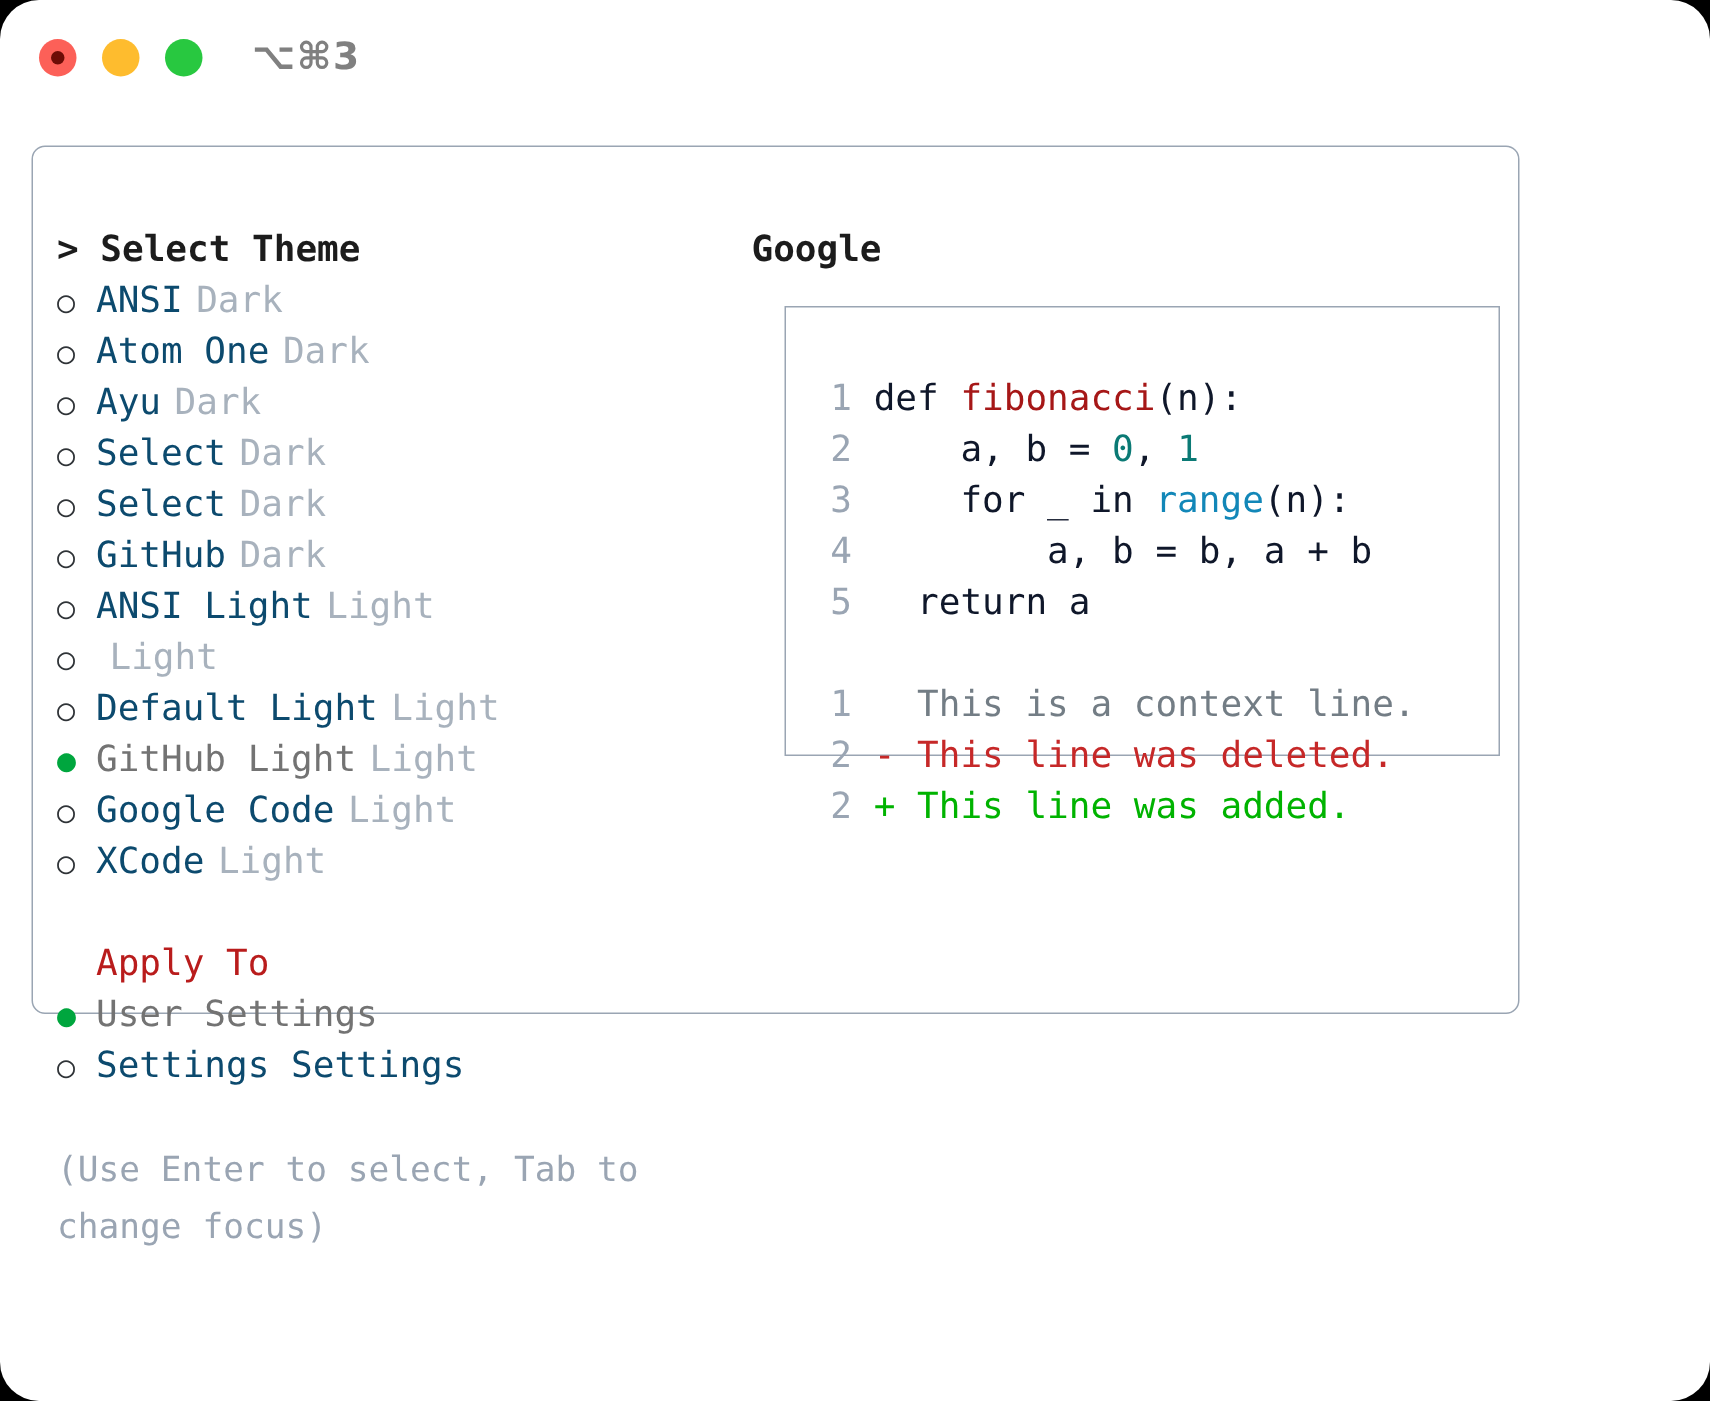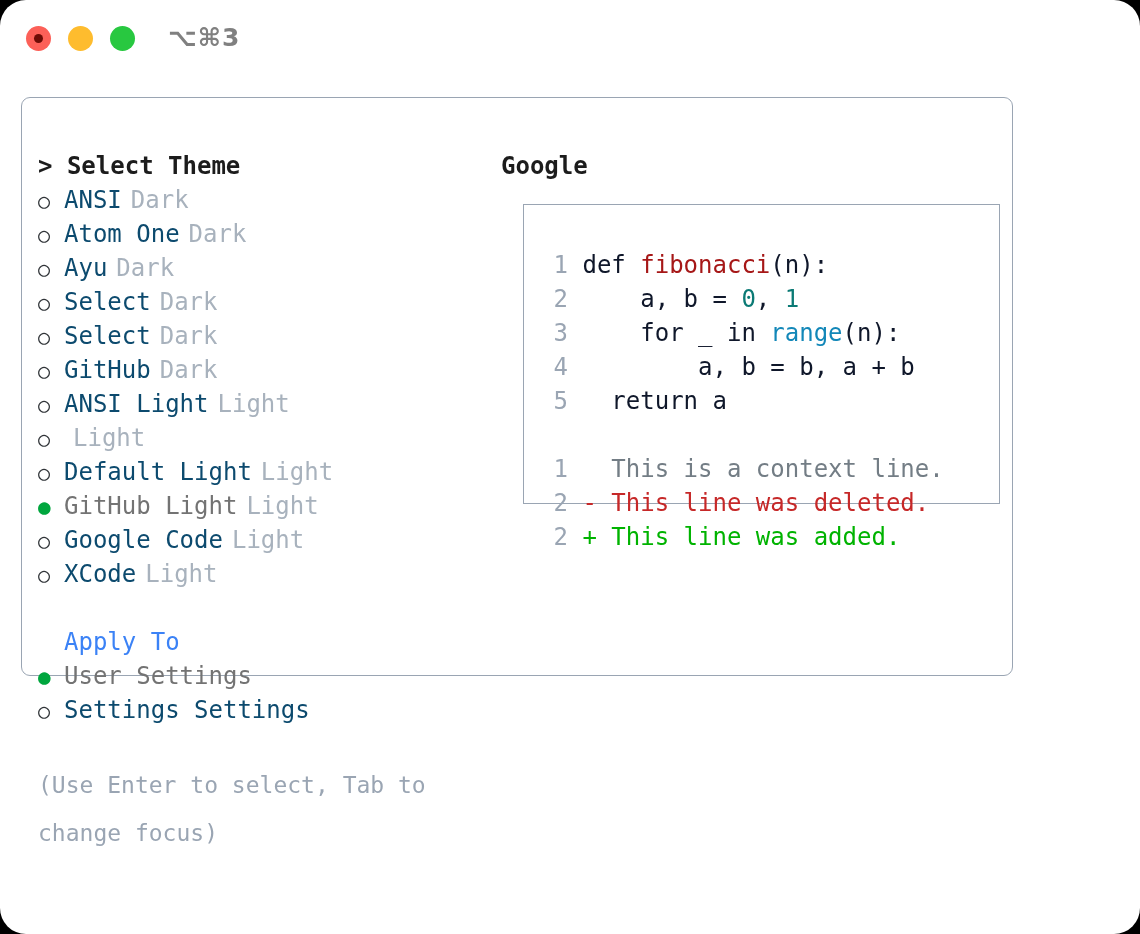--- a/index.html
+++ b/index.html
@@ -123,31 +123,31 @@
     color: #2f3337;
     line-height: 34px;
   }
   .bullet.sel { color: #00a63e; font-size: 21px; }
   .row .label { color: #0c4a6e; }
   .row.selected .label { color: #737373; }
   .row .suffix { color: #a8b2bd; padding-left: 9px; }
 
   .applyto-title {
     font-size: 24px;
-    color: #3b82f6;
+    color: #b91c1c;
     line-height: 34px;
     padding-left: 26px;
     white-space: pre;
   }
   .spacer-block { height: 34px; }
 
   .hint {
     font-size: 23px;
     color: #9aa5b3;
-    line-height: 48px;
+    line-height: 38px;
     width: 410px;
     white-space: normal;
   }
 
   
   .preview-box {
     position: absolute;
     left: 22px;
     top: 55px;
     width: 477px;

